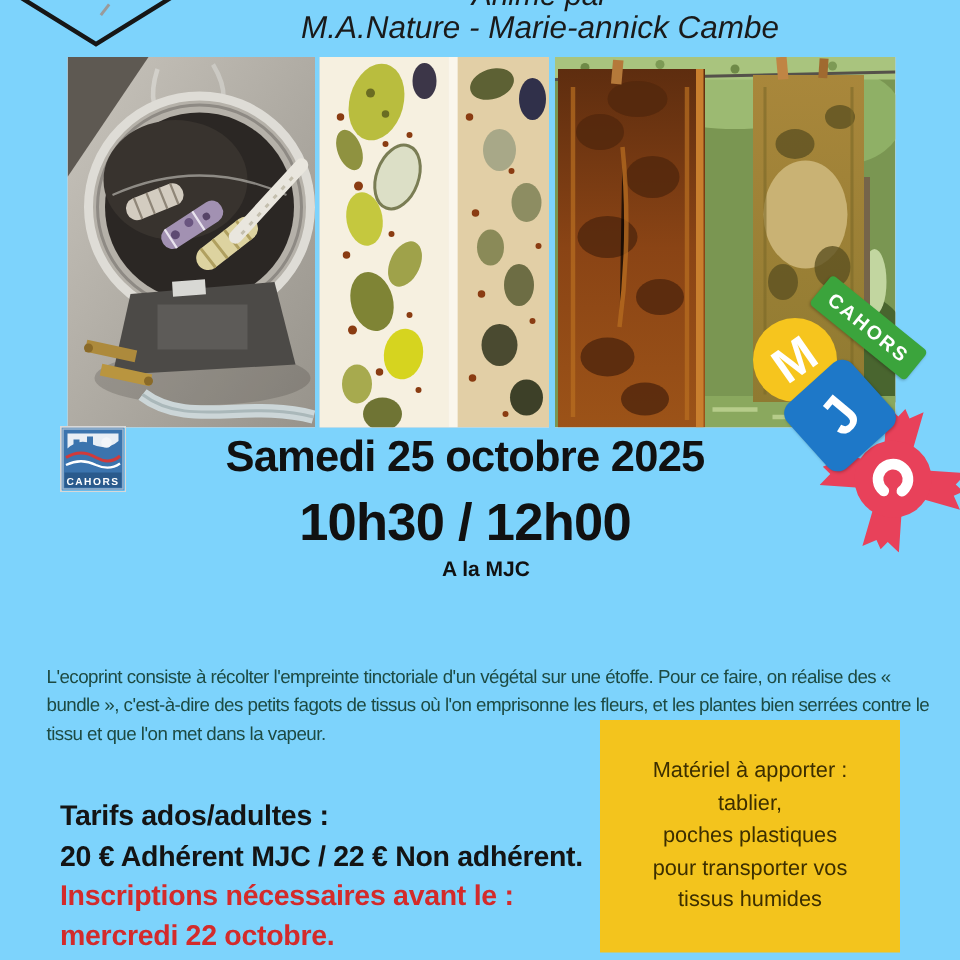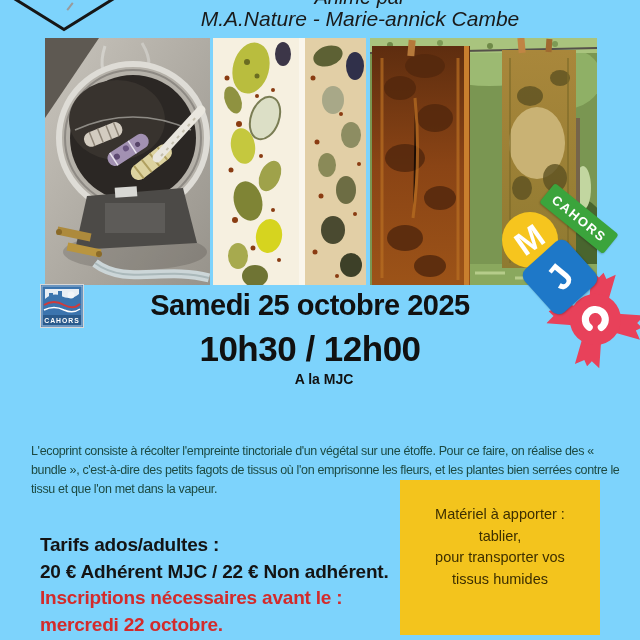--- a/index.html
+++ b/index.html
@@ -276,17 +276,18 @@
   <div class="abs pricing">
     <div>Tarifs ados/adultes :</div>
     <div>20 € Adhérent MJC / 22 € Non adhérent.</div>
     <div class="alert">Inscriptions nécessaires avant le :</div>
     <div class="alert">mercredi 22 octobre.</div>
   </div>
 
   <div class="abs matbox">
     <div>Matériel à apporter :</div>
     <div>tablier,</div>
+    <div>poches plastiques</div>
     <div>pour transporter vos</div>
     <div>tissus humides</div>
   </div>
 
 </div>
 
 </body></html>

